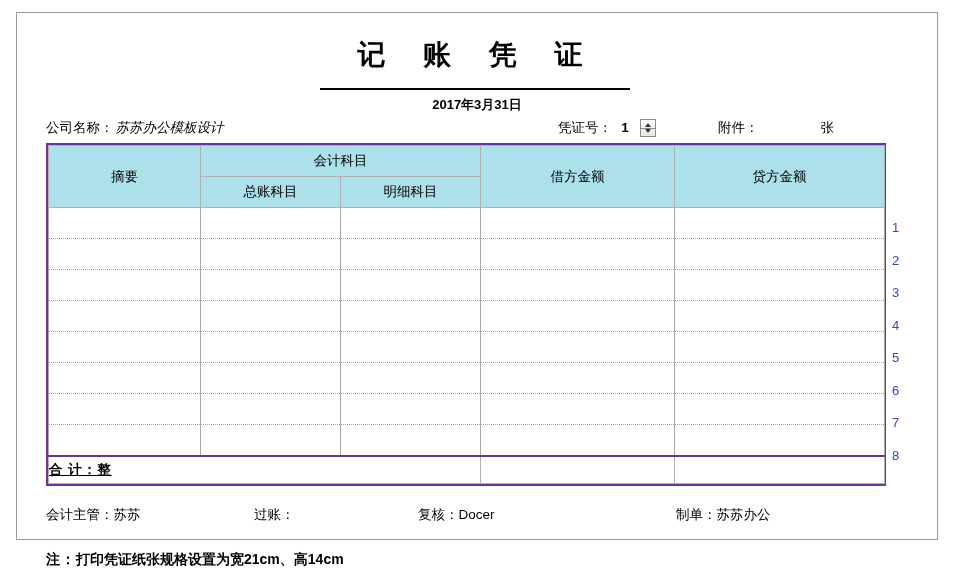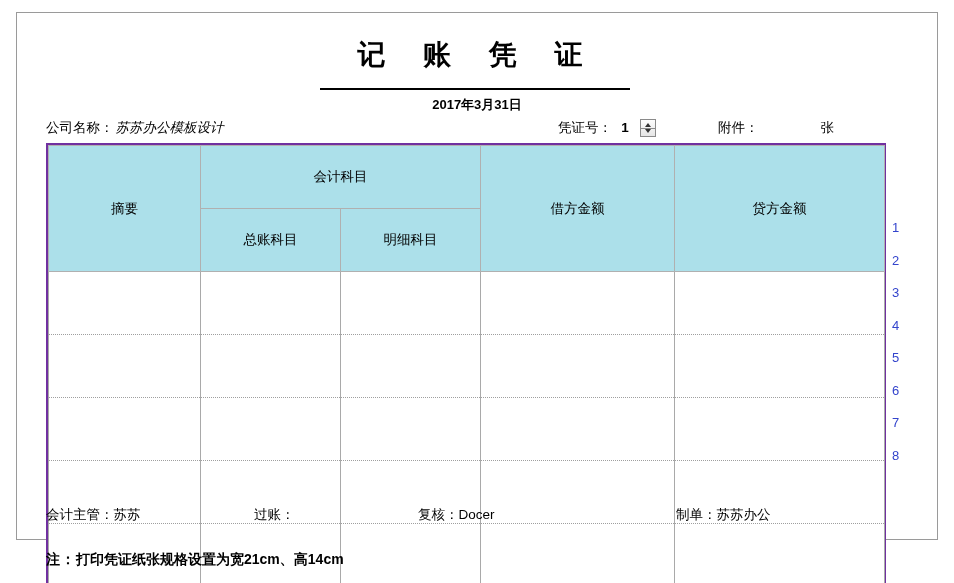--- a/index.html
+++ b/index.html
@@ -135,21 +135,21 @@
   .tbl table {
     width: 100%;
     border-collapse: collapse;
     table-layout: fixed;
   }
   .tbl th, .tbl td {
     border: 1px solid #b0b0b0;
     font-size: 13.5px;
     font-weight: normal;
     color: #000;
-    padding: 16px;
+    padding: 0;
   }
   .hdr {
     background: #ace0ea;
     text-align: center;
     height: 30px;
   }
   .hdr-tall { height: 60px; }
   .body-row td {
     height: 30px;
     background: #ffffff;

